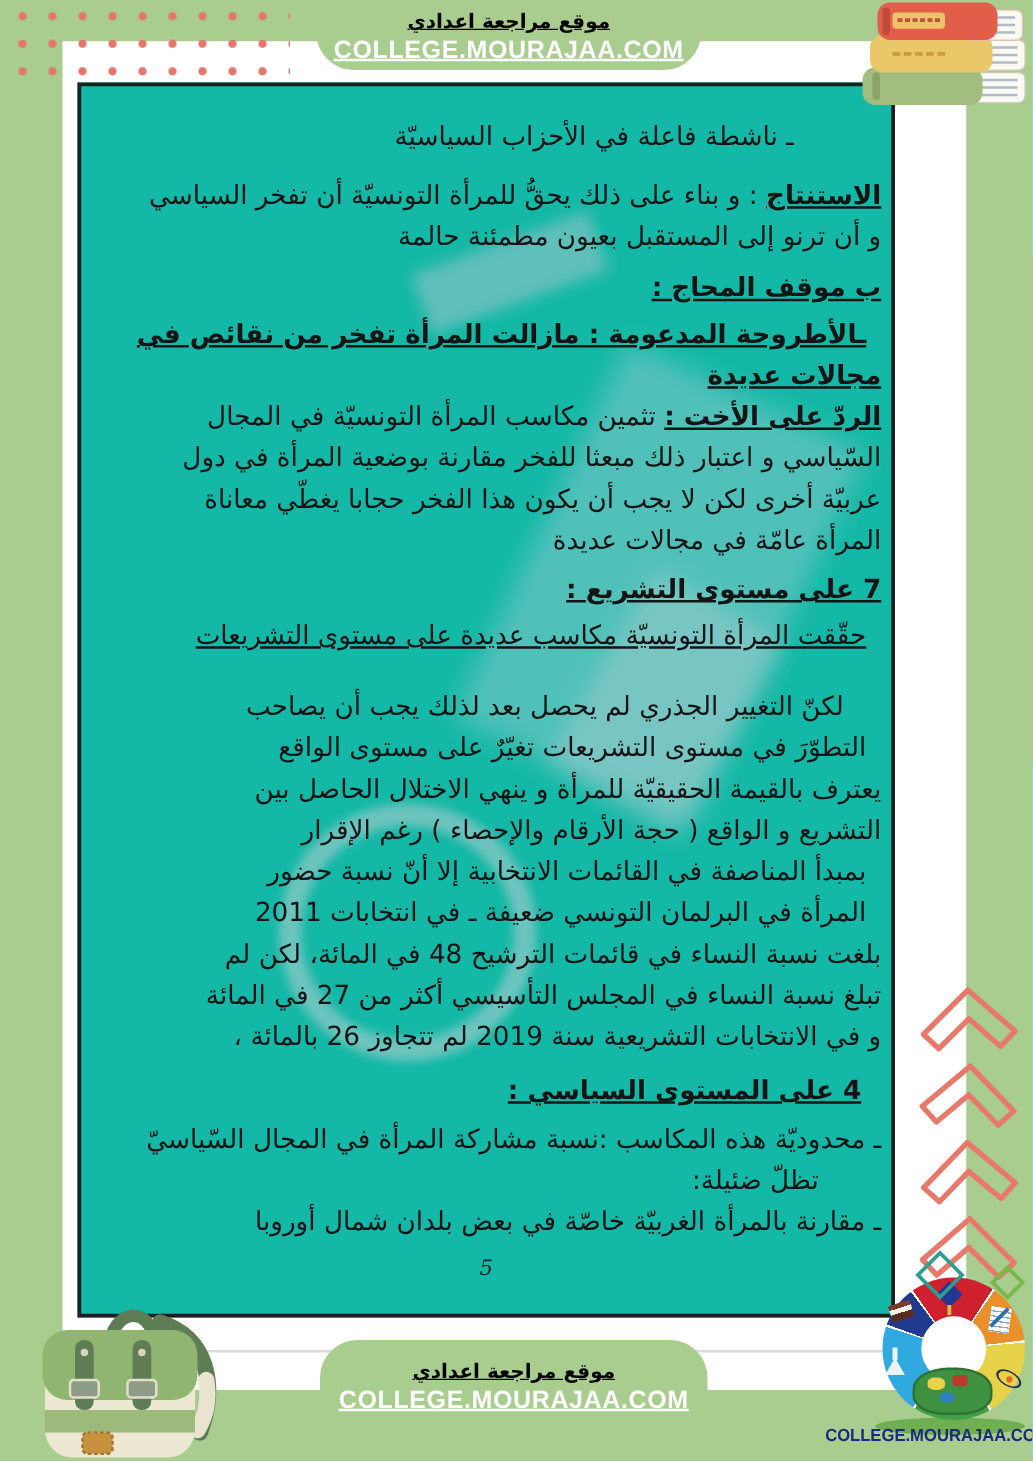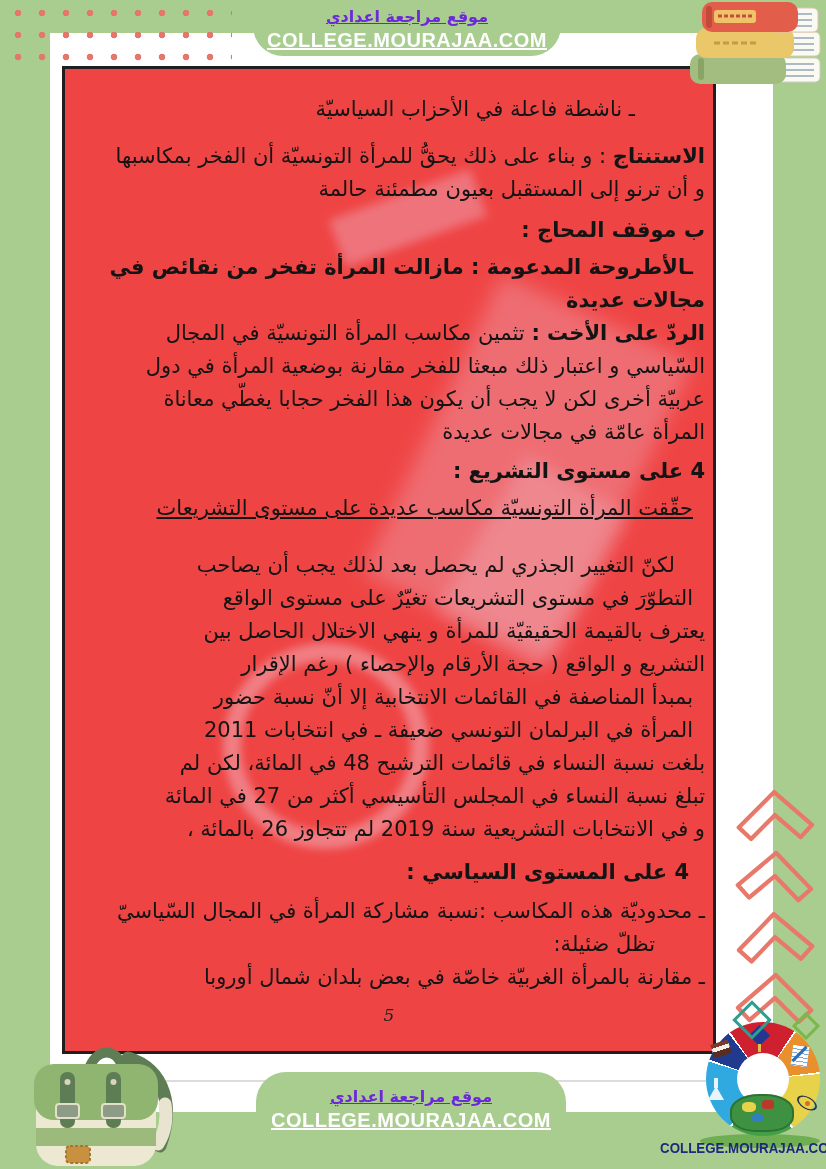--- a/index.html
+++ b/index.html
@@ -8,37 +8,37 @@
 
   
   .white-panel{position:absolute;left:50px;top:33px;width:723px;height:1079px;background:#ffffff;}
 
   
   .header-badge{position:absolute;left:253px;top:0;width:308px;height:56px;background:#a9cd8f;
     border-radius:0 0 30px 30px;text-align:center;}
   .footer-badge{position:absolute;left:256px;top:1072px;width:310px;height:97px;background:#a9cd8f;
     border-radius:30px 30px 0 0;text-align:center;padding-top:14px;box-sizing:border-box;}
   .footer-band{position:absolute;left:0;top:1112px;width:826px;height:57px;background:#a9cd8f;}
-  .badge-title-ar{color:#6d28d9;font-weight:bold;font-size:16px;line-height:22px;text-decoration:underline;
+  .badge-title-ar{color:#000000;font-weight:bold;font-size:16px;line-height:22px;text-decoration:underline;
     direction:rtl;}
   .badge-domain{color:#fff;font-weight:bold;font-size:20px;line-height:24px;letter-spacing:.5px;
     text-decoration:underline;font-family:"Liberation Sans",sans-serif;}
   .header-badge .badge-title-ar{padding-top:6px;}
 
   
   .dots{position:absolute;left:0;top:0;width:232px;height:64px;
     background-image:radial-gradient(circle,#e4766b 3px,rgba(0,0,0,0) 3.6px);
     background-size:24px 22px;background-position:6px 2px;}
 
   
   .doc-frame{position:absolute;left:62px;top:66px;width:654px;height:988px;border:3px solid #1f1f1f;
-    background:#ef4444;box-sizing:border-box;}
+    background:#14b8a6;box-sizing:border-box;}
   .doc-lines{position:absolute;top:24px;right:8px;left:12px;direction:rtl;text-align:right;z-index:2;}
   .doc-line{margin:0;font-size:21px;line-height:33px;color:#141414;}
-  .doc-line .bold{font-weight:bold;}
+  .doc-line .bold{font-weight:bold;text-decoration:underline;}
   .page-number{position:absolute;top:936px;left:0;right:0;text-align:center;font-size:17px;
     font-family:"DejaVu Serif",serif;font-style:italic;color:#222;z-index:2;}
 
   
   .wm{position:absolute;z-index:1;pointer-events:none;}
   .wm1{left:268px;top:124px;width:150px;height:50px;background:rgba(236,203,224,.35);
     transform:rotate(-20deg);filter:blur(5px);}
   .wm2{left:358px;top:234px;width:210px;height:330px;background:rgba(238,215,232,.28);
     transform:rotate(25deg);filter:blur(10px);}
   .wm3{left:158px;top:574px;width:170px;height:170px;border:18px solid rgba(242,214,228,.4);
@@ -103,30 +103,30 @@
 
   <div class="white-panel"></div>
 
   <div class="doc-frame">
     <div class="wm wm1"></div>
     <div class="wm wm2"></div>
     <div class="wm wm3"></div>
     <div class="wm wm4"></div>
     <div class="doc-lines">
         <p class="doc-line" style="padding-right: 70px;"><span>ـ ناشطة فاعلة في الأحزاب السياسيّة</span></p>
-        <p class="doc-line" style="margin-top: 14px;"><span class="bold">الاستنتاج</span><span> : و بناء على ذلك يحقُّ للمرأة التونسيّة أن الفخر بمكاسبها</span></p>
+        <p class="doc-line" style="margin-top: 14px;"><span class="bold">الاستنتاج</span><span> : و بناء على ذلك يحقُّ للمرأة التونسيّة أن تفخر السياسي</span></p>
         <p class="doc-line"><span>و أن ترنو إلى المستقبل بعيون مطمئنة حالمة</span></p>
         <p class="doc-line" style="margin-top: 8px;"><span class="bold">ب موقف المحاج :</span></p>
         <p class="doc-line" style="margin-top: 4px; padding-right: 12px;"><span class="bold">ـالأطروحة المدعومة : مازالت المرأة تفخر من نقائص في</span></p>
         <p class="doc-line"><span class="bold">مجالات عديدة</span></p>
         <p class="doc-line"><span class="bold">الردّ على الأخت :</span><span> تثمين مكاسب المرأة التونسيّة في المجال</span></p>
         <p class="doc-line"><span>السّياسي و اعتبار ذلك مبعثا للفخر مقارنة بوضعية المرأة في دول</span></p>
         <p class="doc-line"><span>عربيّة أخرى لكن لا يجب أن يكون هذا الفخر حجابا يغطّي معاناة</span></p>
         <p class="doc-line"><span>المرأة عامّة في مجالات عديدة</span></p>
-        <p class="doc-line" style="margin-top: 6px;"><span class="bold">4 على مستوى التشريع :</span></p>
+        <p class="doc-line" style="margin-top: 6px;"><span class="bold">7 على مستوى التشريع :</span></p>
         <p class="doc-line" style="margin-top: 4px; padding-right: 12px; text-decoration: underline;"><span>حقّقت المرأة التونسيّة مكاسب عديدة على مستوى التشريعات</span></p>
         <p class="doc-line" style="margin-top: 24px; padding-right: 30px;"><span>لكنّ التغيير الجذري لم يحصل بعد لذلك يجب أن يصاحب</span></p>
         <p class="doc-line" style="padding-right: 12px;"><span>التطوّرَ في مستوى التشريعات تغيّرٌ على مستوى الواقع</span></p>
         <p class="doc-line"><span>يعترف بالقيمة الحقيقيّة للمرأة و ينهي الاختلال الحاصل بين</span></p>
         <p class="doc-line"><span>التشريع و الواقع ( حجة الأرقام والإحصاء ) رغم الإقرار</span></p>
         <p class="doc-line" style="padding-right: 12px;"><span>بمبدأ المناصفة  في القائمات الانتخابية إلا أنّ نسبة حضور</span></p>
         <p class="doc-line" style="padding-right: 12px;"><span>المرأة في البرلمان التونسي ضعيفة   ـ في انتخابات 2011</span></p>
         <p class="doc-line"><span>بلغت نسبة النساء في قائمات الترشيح 48 في المائة، لكن لم</span></p>
         <p class="doc-line"><span>تبلغ نسبة النساء في المجلس التأسيسي أكثر من 27 في المائة</span></p>
         <p class="doc-line"><span>و في الانتخابات التشريعية سنة  2019 لم تتجاوز 26 بالمائة ،</span></p>

